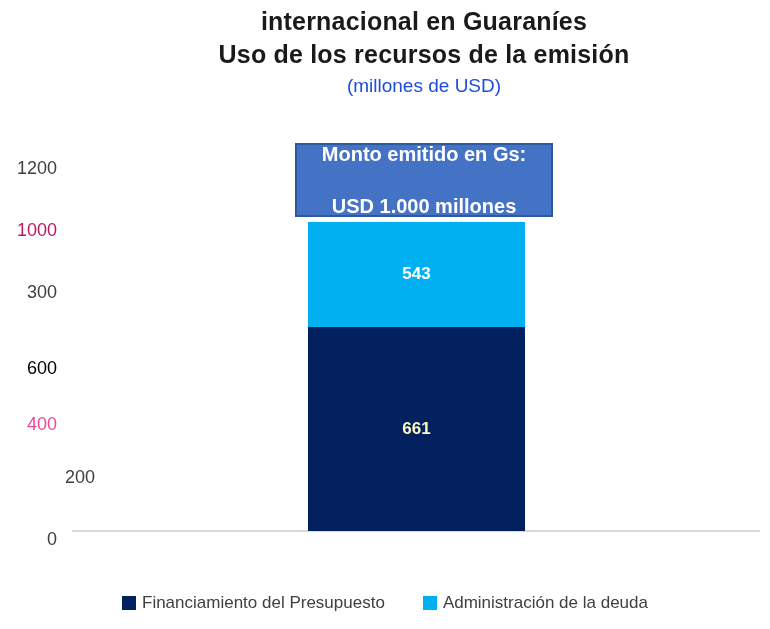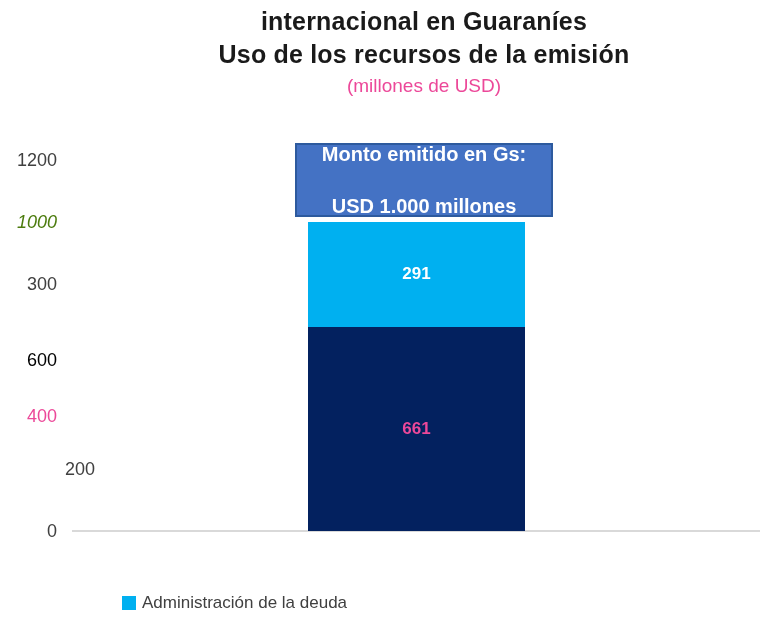--- a/index.html
+++ b/index.html
@@ -28,32 +28,33 @@
     font-size: 25px;
     font-weight: bold;
     line-height: 33px;
     letter-spacing: 0.2px;
   }
   .subtitle {
     font-size: 19px;
     font-weight: normal;
     line-height: 26px;
     margin-top: 2px;
-    color: #ec4899;
+    color: #1d4ed8;
   }
   
   .ytick {
     position: absolute;
     left: 0;
     width: 57px;
     height: 22px;
     line-height: 22px;
     text-align: right;
     font-size: 18px;
     color: #404040;
+    margin-top: 8px;
   }
   
   .plot-area {
     position: absolute;
     left: 72px;
     top: 160px;
     width: 688px;
     height: 371px;
   }
   .axis-line {
@@ -143,41 +144,45 @@
     <div class="title-line">Uso de los recursos de la emisión</div>
     <div class="subtitle">(millones de USD)</div>
   </div>
 
   <div id="yticks">
       <div class="ytick" style="top: 520px; color: rgb(64, 64, 64);">0</div>
       <div class="ytick" style="top: 458.167px; color: rgb(64, 64, 64); padding-left: 38px;">200</div>
       <div class="ytick" style="top: 405px; color: #ec4899;">400</div>
       <div class="ytick" style="top: 349px; color: #000000;">600</div>
       <div class="ytick" style="top: 272.667px; color: rgb(64, 64, 64);">300</div>
-      <div class="ytick" style="top: 210.833px; color: #4d7c0f; font-style: italic;">1000</div>
+      <div class="ytick" style="top: 210.833px; color: #be185d;">1000</div>
       <div class="ytick" style="top: 149px; color: rgb(64, 64, 64);">1200</div>
     </div>
 
   <div class="plot-area">
     <div class="axis-line" style="background: rgb(217, 217, 217);"></div>
     <div class="stacked-bar" id="bar">
         <div class="bar-segment" style="height: 204.359px; background: rgb(3, 33, 95);">
-          <span class="bar-value-label" style="color: #ec4899;">661</span>
+          <span class="bar-value-label" style="color: #fef9c3;">661</span>
         </div>
         <div class="bar-segment" style="height: 104.807px; background: rgb(0, 176, 240);">
-          <span class="bar-value-label" style="color: rgb(255, 255, 255);">291</span>
+          <span class="bar-value-label" style="color: rgb(255, 255, 255);">543</span>
         </div>
       </div>
   </div>
 
   <div class="annotation-box" style="background: rgb(68, 114, 196); border: 2px solid rgb(45, 90, 158); color: rgb(255, 255, 255); gap: 24px;">
     <div class="annotation-line1">Monto emitido en Gs:</div>
     <div class="annotation-line2">USD 1.000 millones</div>
   </div>
 
   <div class="legend" id="legend">
       <div class="legend-item">
+        <span class="legend-swatch" style="background: rgb(3, 33, 95);"></span>
+        <span class="legend-label">Financiamiento del Presupuesto</span>
+      </div>
+      <div class="legend-item">
         <span class="legend-swatch" style="background: rgb(0, 176, 240);"></span>
         <span class="legend-label">Administración de la deuda</span>
       </div>
     </div>
 
 </div>
 
 </body></html>

